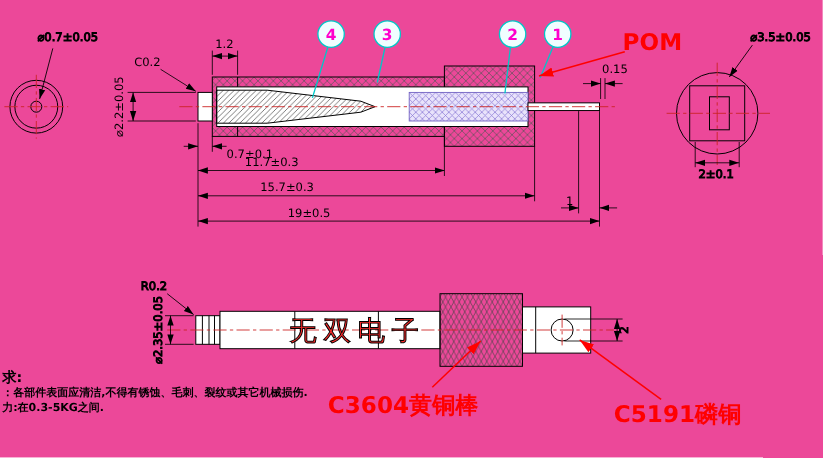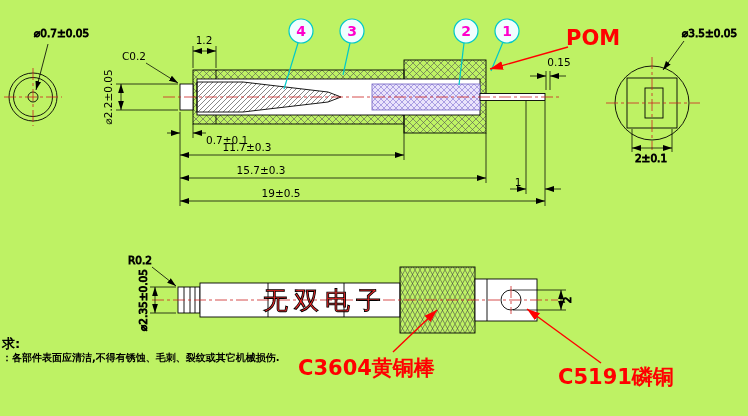--- a/index.html
+++ b/index.html
@@ -1,16 +1,16 @@
 <!DOCTYPE html>
 <html><head>
 <meta charset="utf-8">
 <style>
   html,body{margin:0;padding:0;background:#fff;}
-  .canvas{position:relative;width:748px;height:416px;background:#bef264;overflow:hidden;
+  .canvas{position:relative;width:748px;height:416px;background:#ec4899;overflow:hidden;
           font-family:"DejaVu Sans",sans-serif;}
   svg{position:absolute;left:0;top:0;}
   svg text{font-family:"DejaVu Sans",sans-serif;}
   .dim{font-size:10.5px;fill:#000;font-weight:normal;}
   .callout-num{font-size:14px;font-weight:bold;fill:#ff00cc;}
   .red-label{fill:#ff0000;font-weight:bold;}
   .cl{stroke:#cc2222;stroke-width:0.8;stroke-dasharray:12 3 3 3;fill:none;}
   .thin{stroke:#000;stroke-width:0.75;fill:none;}
   .notes{position:absolute;left:2px;top:336px;color:#000;font-weight:bold;z-index:5;}
   .notes .h{font-size:13px;line-height:15px;}
@@ -186,15 +186,16 @@
     <line x1="393" y1="352" x2="437" y2="310" stroke="#ff0000" stroke-width="1.4" marker-end="url(#arrRed)"></line>
     <line x1="601" y1="363" x2="527" y2="309" stroke="#ff0000" stroke-width="1.4" marker-end="url(#arrRed)"></line>
     <text class="red-label" x="298" y="375" font-size="21">C3604黄铜棒</text>
     <text class="red-label" x="558" y="384" font-size="21">C5191磷铜</text>
   </g>
 </svg>
 
   <div class="notes">
     <div class="h">求:</div>
     <div class="l">：各部件表面应清洁,不得有锈蚀、毛刺、裂纹或其它机械损伤.</div>
+    <div class="l">力:在0.3-5KG之间.</div>
   </div>
 
 </div>
 
 </body></html>

